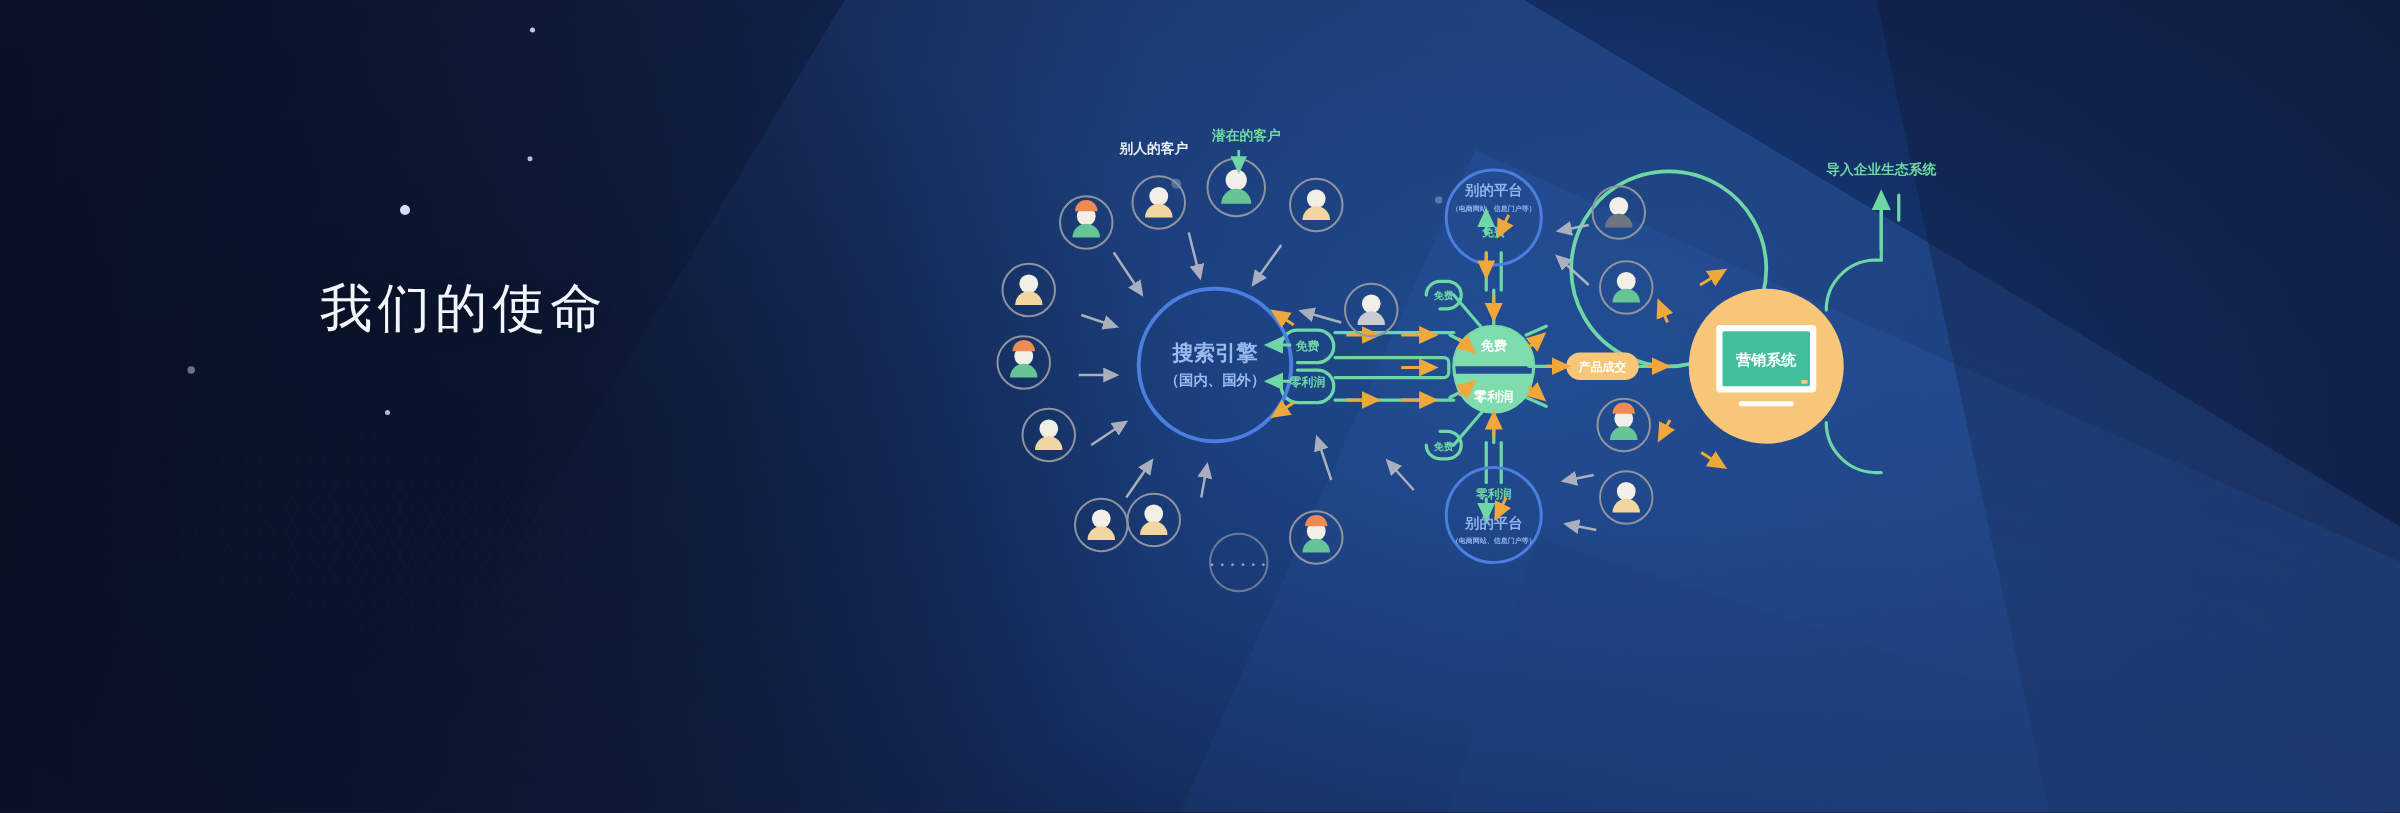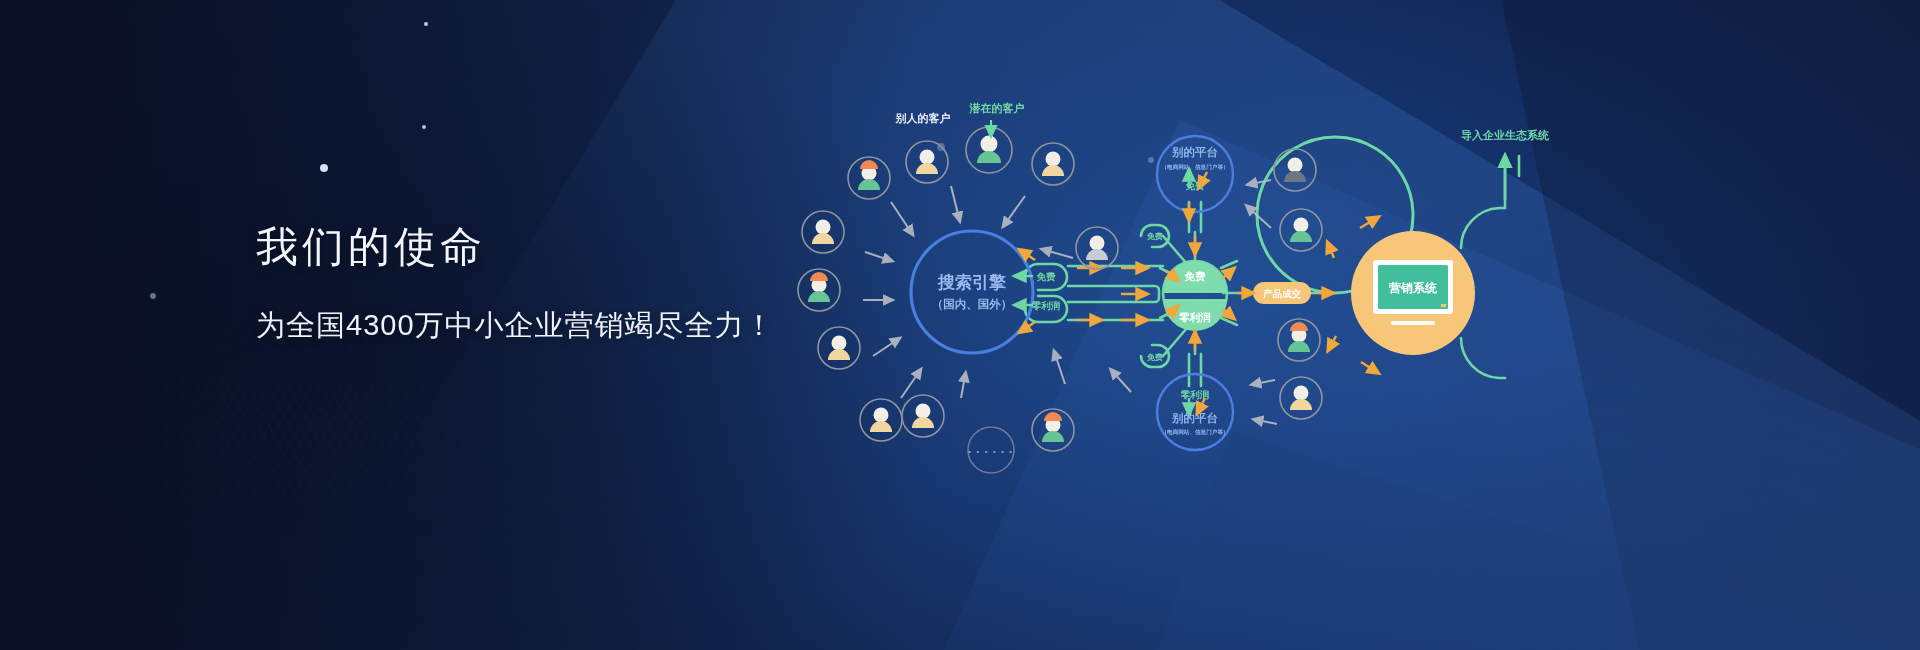--- a/index.html
+++ b/index.html
@@ -52,21 +52,21 @@
       repeating-linear-gradient(-62deg, rgba(150,190,255,.45) 0 1px, rgba(0,0,0,0) 1px 9px);
     -webkit-mask-image:radial-gradient(closest-side ellipse at 45% 40%, #000 0%, rgba(0,0,0,.35) 55%, transparent 80%);
     mask-image:radial-gradient(closest-side ellipse at 45% 40%, #000 0%, rgba(0,0,0,.35) 55%, transparent 80%);
   }
   .spark{position:absolute;border-radius:50%;background:#dfe9ff;}
 
   
   .copy{position:absolute;left:256px;top:222px;}
   .copy h1{
     margin:0;font-weight:400;font-size:42px;letter-spacing:4px;
-    color:#f2f5fb;line-height:1.2;text-shadow:0 2px 10px rgba(0,0,0,.35);
+    color:#f2f5fb;line-height:1.2;text-shadow:0 2px 10px rgba(0,0,0,.35);text-align:right;
   }
   .copy p{
     margin:34px 0 0 0;font-weight:400;font-size:29px;letter-spacing:1px;
     color:#eef2f9;text-shadow:0 2px 8px rgba(0,0,0,.32);
   }
 
   
   #diagram{position:absolute;left:905px;top:140px;width:640px;height:300px;}
   #diagram svg{display:block;width:640px;height:300px;overflow:visible;}
   .lbl{font-family:"Liberation Sans","DejaVu Sans",sans-serif;}
@@ -90,21 +90,20 @@
       <i class="spark" style="left: 421.8px; top: 124.8px; width: 4.4px; height: 4.4px; opacity: 0.8;"></i>
       <i class="spark" style="left: 319.8px; top: 163.8px; width: 8.4px; height: 8.4px; opacity: 0.95;"></i>
       <i class="spark" style="left: 150px; top: 293px; width: 6px; height: 6px; opacity: 0.45;"></i>
       <i class="spark" style="left: 308px; top: 328px; width: 4px; height: 4px; opacity: 0.8;"></i>
       <i class="spark" style="left: 937px; top: 143px; width: 8px; height: 8px; opacity: 0.28;"></i>
       <i class="spark" style="left: 1147.8px; top: 156.8px; width: 6.4px; height: 6.4px; opacity: 0.3;"></i>
     </div>
 
   <div class="copy">
     <h1>我们的使命</h1>
-    <p>为全国4300万中小企业营销竭尽全力！</p>
   </div>
 
   <div id="diagram">
     <svg viewBox="0 0 640 300" xmlns="http://www.w3.org/2000/svg">
       <defs>
         <marker id="ag" markerWidth="7" markerHeight="7" refX="3.2" refY="3" orient="auto">
           <path d="M0,0 L6.5,3 L0,6 Z" fill="#b9bcc4"></path>
         </marker>
         <marker id="ao" markerWidth="7" markerHeight="7" refX="3.2" refY="3" orient="auto">
           <path d="M0,0 L6.5,3 L0,6 Z" fill="#f0a73c"></path>

